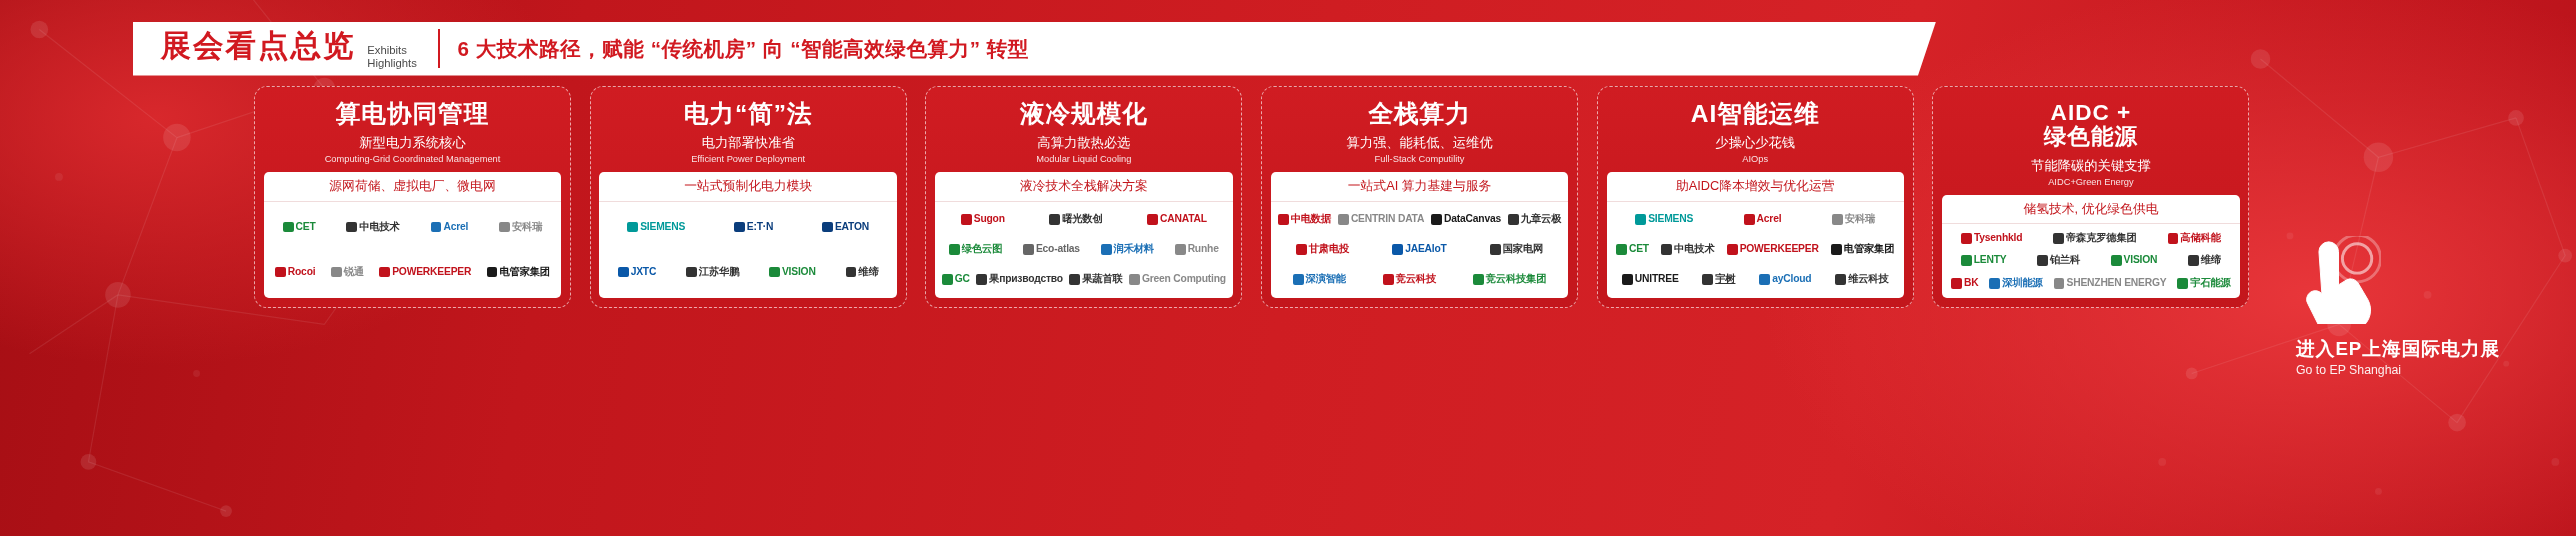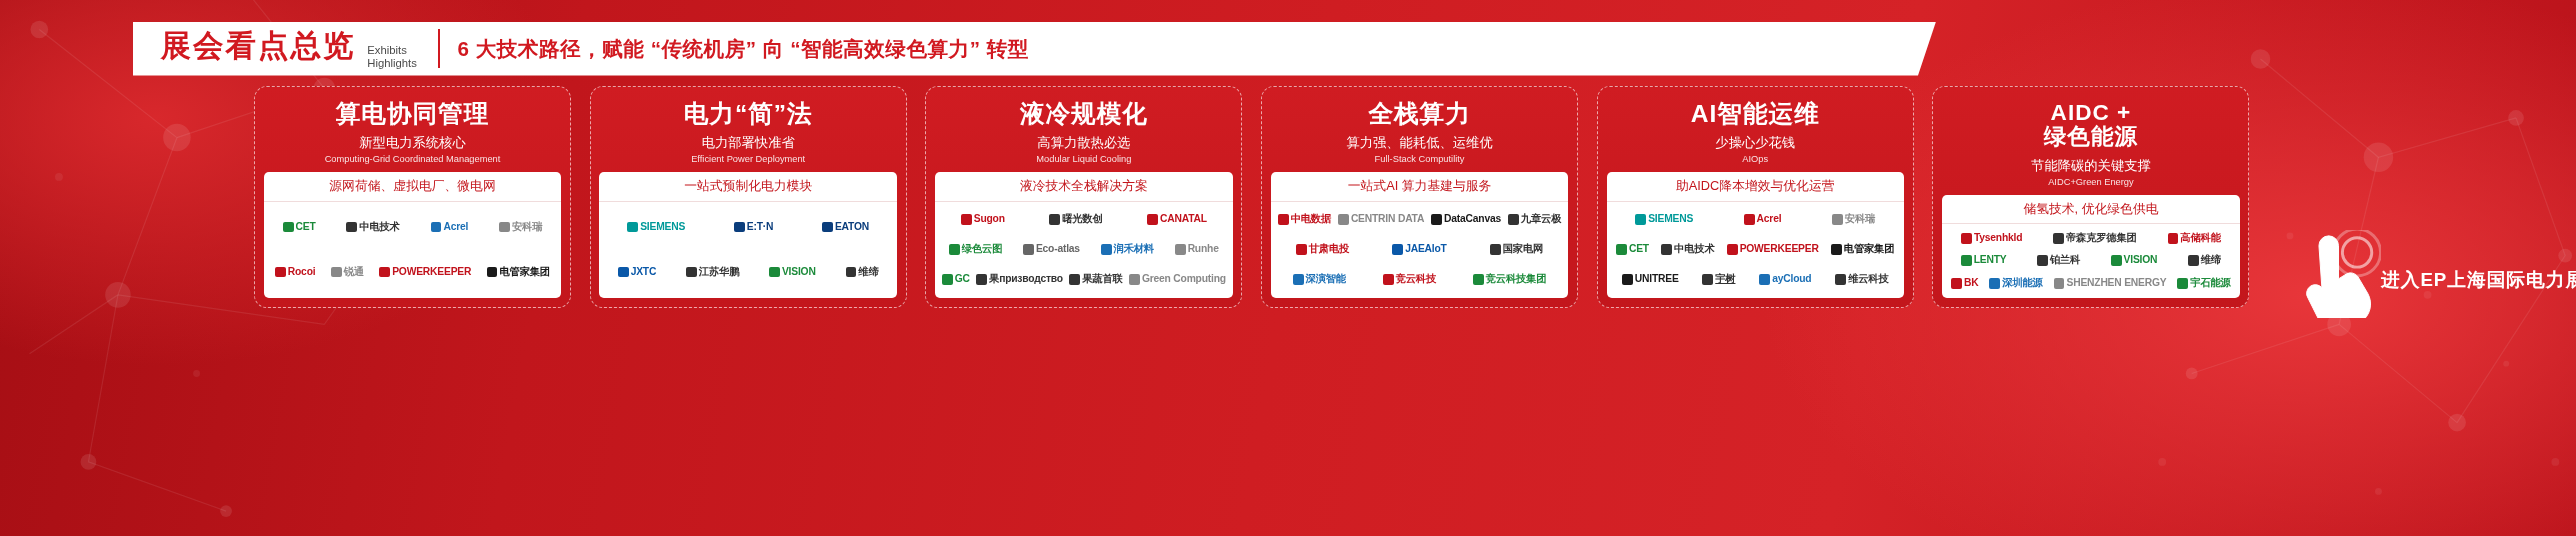--- a/index.html
+++ b/index.html
@@ -151,23 +151,23 @@
   .logo .mark {
     display: inline-block;
     width: 10.8px; height: 10.8px;
     border-radius: 2px;
     flex: none;
   }
 
   
   #cta {
     position: absolute;
-    left: 2296px; top: 230px;
+    left: 2296px; top: 236px;
     width: 265px;
-    display: flex; flex-direction: row; align-items: center;
+    display: flex; flex-direction: column; align-items: flex-start;
   }
   #cta-icon { margin-bottom: 7.9px; }
   #cta-cn {
     color: #ffffff;
     font-size: 18.7px;
     font-weight: bold;
     letter-spacing: 1px;
     white-space: nowrap;
   }
   #cta-en {

